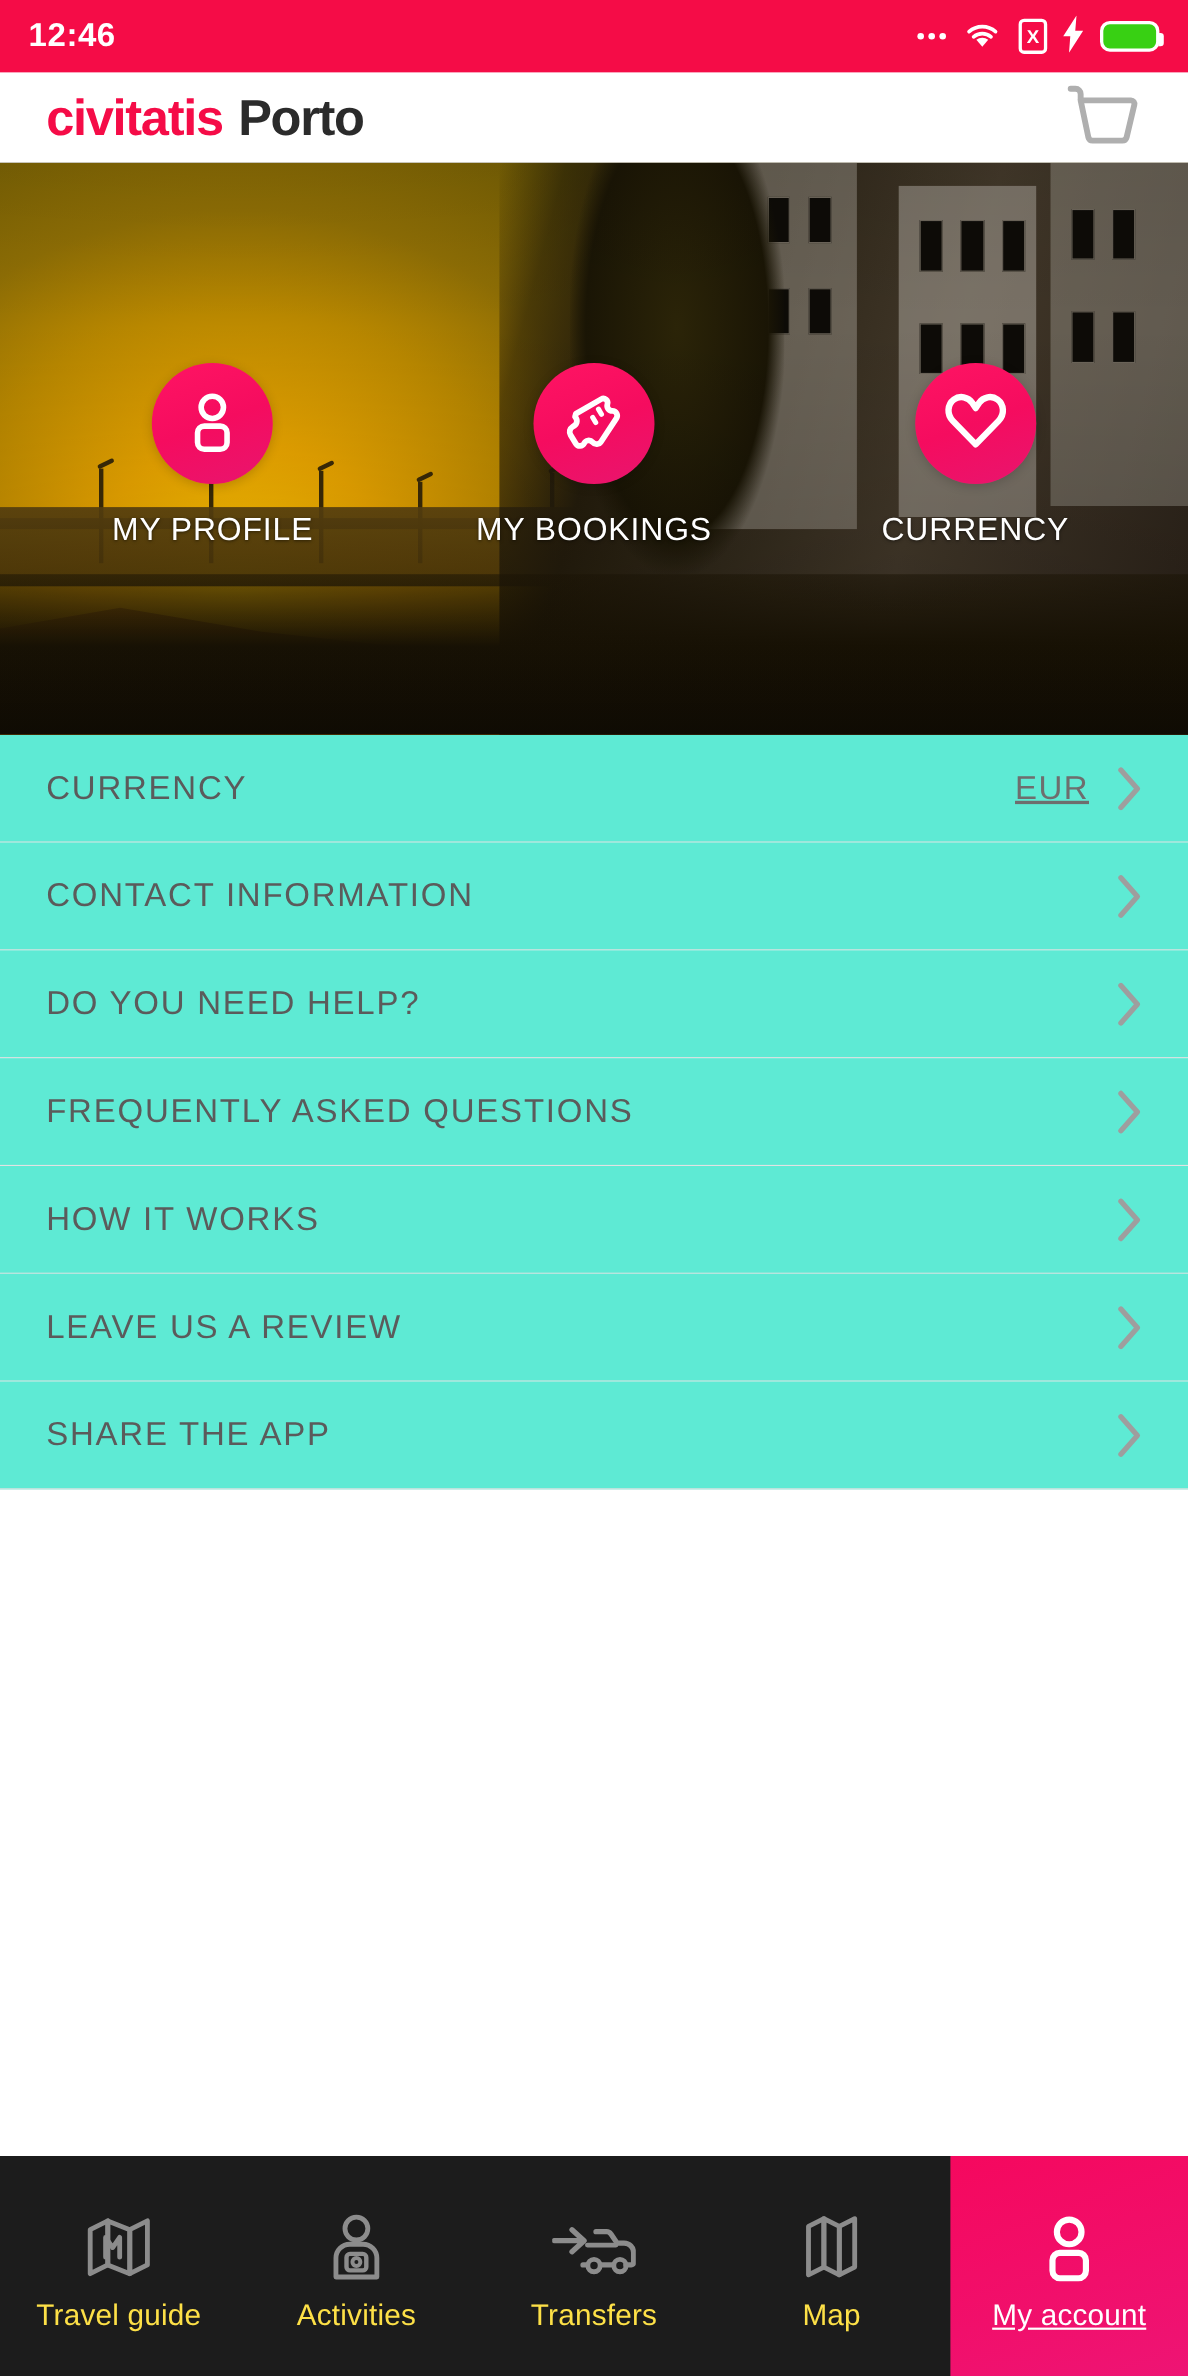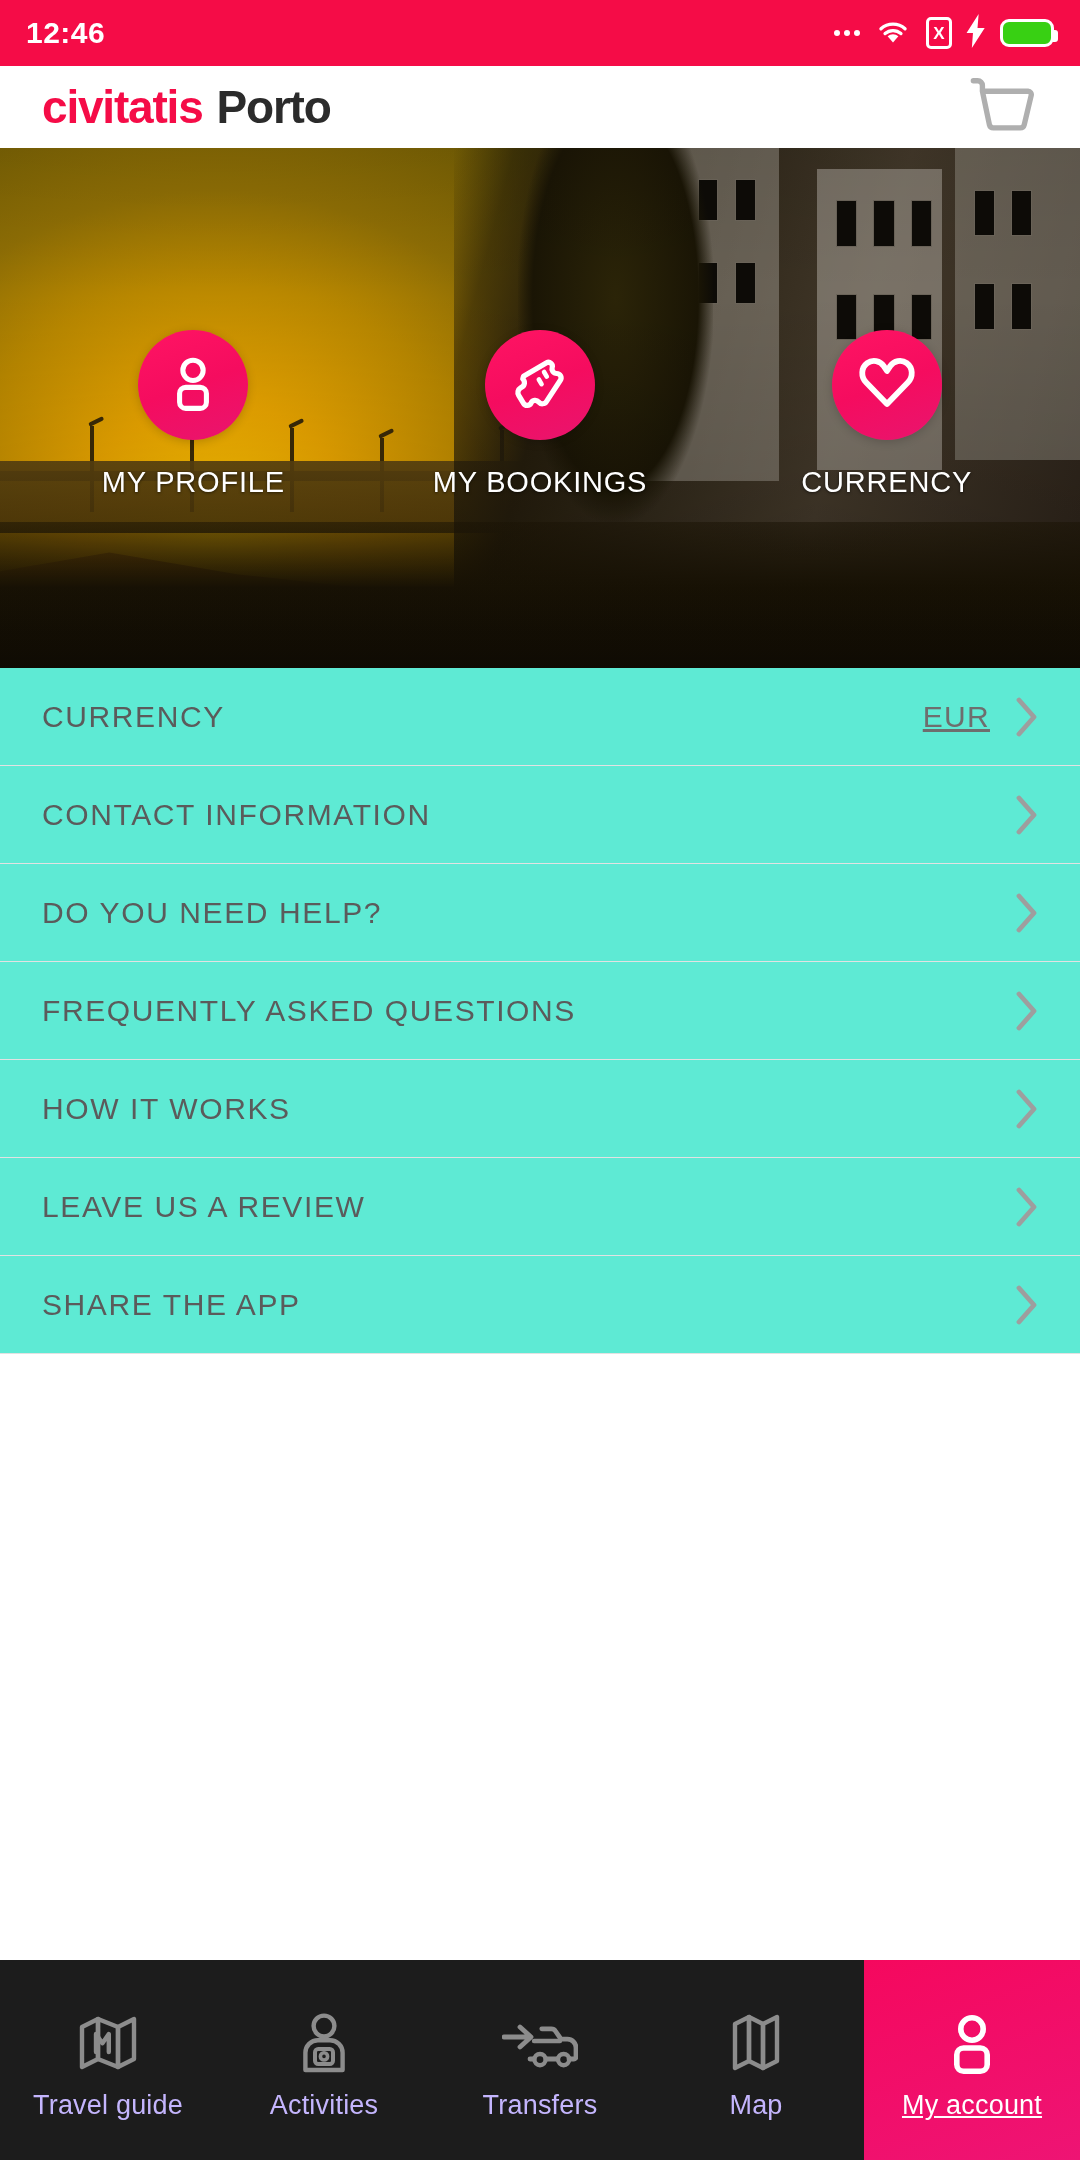--- a/index.html
+++ b/index.html
@@ -122,21 +122,21 @@
   .bottomnav{
     position:absolute;left:0;bottom:0;width:100%;height:200px;
     background:#1C1C1C;display:flex;
   }
   .nav-item{
     flex:1;display:flex;flex-direction:column;align-items:center;justify-content:center;
     gap:16px;
   }
   .nav-item.active{ background:linear-gradient(160deg,#F5085E 0%,#EE1474 100%); }
   .nav-ico{ height:74px;display:flex;align-items:flex-end;justify-content:center; }
-  .nav-label{ font-size:27px;color:#c4b5fd;letter-spacing:.2px; }
+  .nav-label{ font-size:27px;color:#fde047;letter-spacing:.2px; }
   .nav-item.active .nav-label{ color:#fff;text-decoration:underline; }
 </style>
 </head>
 <body>
 
 <div class="statusbar">
   <span class="status-time">12:46</span>
   <div class="status-right">
     <span class="dots">
         <i></i>

